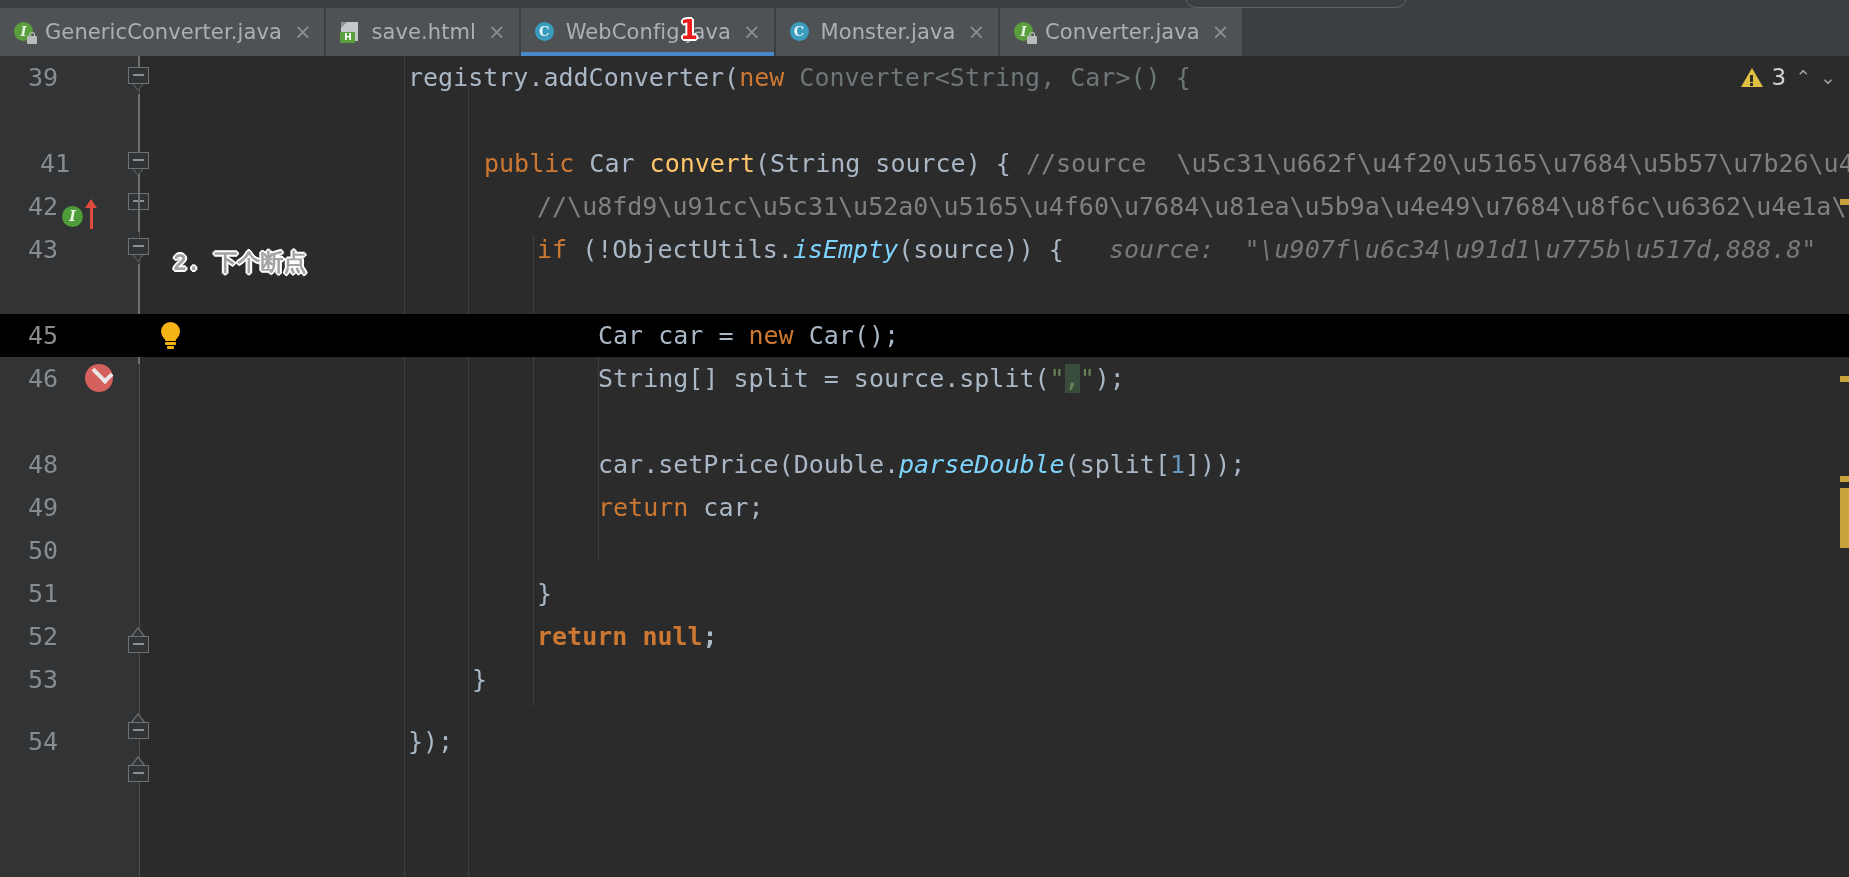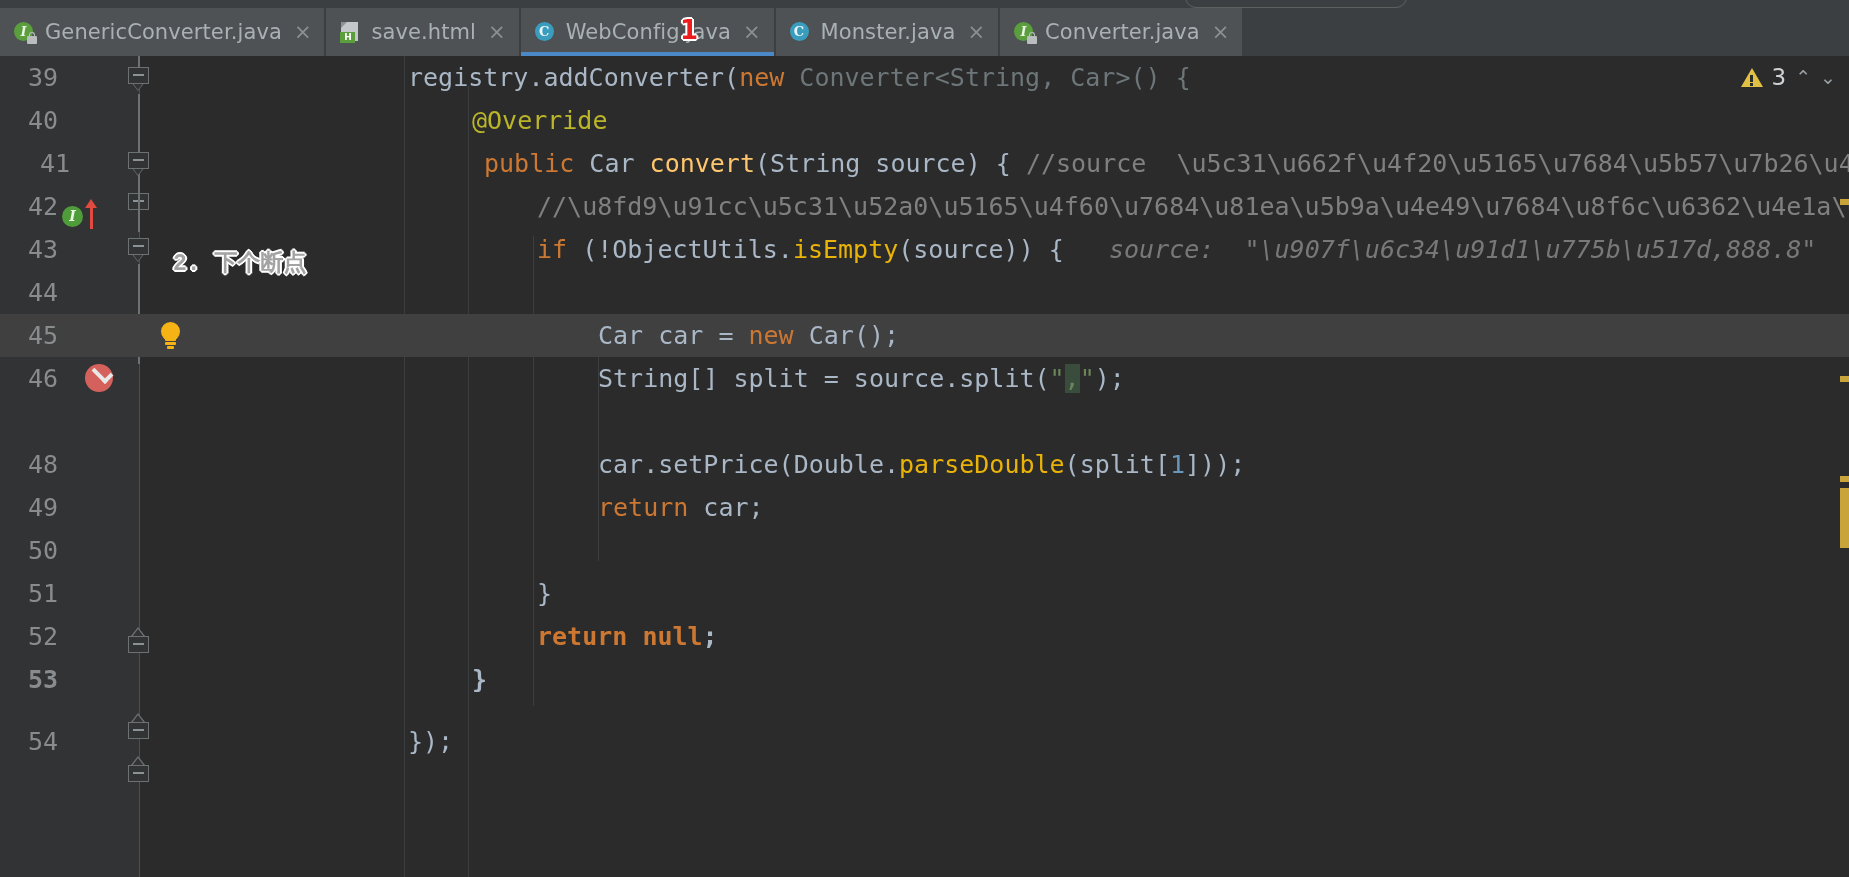--- a/index.html
+++ b/index.html
@@ -85,21 +85,21 @@
 
   .row{position:absolute;left:0;width:1849px;height:43px;}
   .row .lnum{
     position:absolute;left:10px;top:0;width:48px;height:43px;line-height:43px;text-align:right;
     color:#888c8e;font-family:"DejaVu Sans Mono","Liberation Mono",monospace;font-size:25px;
   }
   .row .code{
     position:absolute;left:210px;top:0;height:43px;line-height:43px;white-space:pre;
     font-family:"DejaVu Sans Mono","Liberation Mono",monospace;font-size:25px;color:#a9b7c6;
   }
-  .row.hl{background:#404040;}
+  .row.hl{background:#000000;}
   .row.hl .code{}
 
   
   .iguide{position:absolute;top:0;width:1px;height:821px;background:#3b3f41;}
 
   
   .foldline{position:absolute;left:139px;top:0;width:1px;height:821px;background:#4b4f51;}
 
   .foldmark{position:absolute;width:22px;height:26px;left:128px;}
   .foldmark .box{
@@ -165,21 +165,21 @@
   
   .stripe{position:absolute;right:0;width:9px;background:#c9a43a;}
 
   
   .k{color:#cc7832;}        
   .s{color:#6a8759;}        
   .n{color:#6897bb;}        
   .c{color:#808080;}        
   .an{color:#bbb529;}       
   .m{color:#ffc66d;}        
-  .mi{color:#eab308;}
+  .mi{color:#7dd3fc;font-style:italic;}
   .ty{color:#a9b7c6;}
   .hint{color:#787878;font-style:italic;}
   .dim2{color:#6d7679;}
 </style>
 </head>
 <body>
 
 <div id="app">
 
   <div class="topstrip">
@@ -299,44 +299,36 @@
     <div class="bp" style="top:308px;">
       <span class="circ"></span>
         <span class="check"></span>
     </div>
 
     <div class="row" style="top:0;">
       <span class="lnum">39</span>
       <span class="code" style="left:408px;"><span class="ty">registry.addConverter(</span><span class="k">new</span><span class="dim2"> Converter&lt;String, Car&gt;() {</span></span>
     </div>
 
-    <div class="row" style="top:43px;">
-      <span class="lnum">40</span>
-      <span class="code" style="left:472px;"><span class="an">@Override</span></span>
-    </div>
 
     <div class="row" style="top:86px;margin-left:12px;">
       <span class="lnum">41</span>
       <span class="code" style="left:472px;"><span class="k">public</span><span class="ty"> Car </span><span class="m">convert</span><span class="ty">(String source) { </span><span class="c">//source  \u5c31\u662f\u4f20\u5165\u7684\u5b57\u7b26\u4e32 =&gt; \u907f\u6c34\u91d1</span></span>
     </div>
 
     <div class="row" style="top:129px;">
       <span class="lnum">42</span>
       <span class="code" style="left:537px;"><span class="c">//\u8fd9\u91cc\u5c31\u52a0\u5165\u4f60\u7684\u81ea\u5b9a\u4e49\u7684\u8f6c\u6362\u4e1a\u52a1\u4ee3\u7801</span></span>
     </div>
 
     <div class="row" style="top:172px;">
       <span class="lnum">43</span>
       <span class="code" style="left:537px;"><span class="k">if</span><span class="ty"> (!ObjectUtils.</span><span class="mi">isEmpty</span><span class="ty">(source)) {  </span><span class="hint"> source:</span><span class="hint">  "\u907f\u6c34\u91d1\u775b\u517d,888.8"</span></span>
     </div>
 
-    <div class="row" style="top:215px;">
-      <span class="lnum">44</span>
-      <span class="code" style="left:598px;"></span>
-    </div>
 
     <div class="row hl" style="top:258px;">
       <span class="lnum">45</span>
       <span class="code" style="left:598px;"><span class="ty">Car car = </span><span class="k">new</span><span class="ty"> Car();</span></span>
     </div>
 
     <div class="row" style="top:301px;">
       <span class="lnum">46</span>
       <span class="code" style="left:598px;"><span class="ty">String[] split = source.split(</span><span class="s">"</span><span class="s" style="background:#3a4d3d;">,</span><span class="s">"</span><span class="ty">);</span></span>
     </div>
@@ -360,21 +352,21 @@
     <div class="row" style="top:516px;">
       <span class="lnum">51</span>
       <span class="code" style="left:537px;">}</span>
     </div>
 
     <div class="row" style="top:559px;">
       <span class="lnum">52</span>
       <span class="code" style="left:537px;font-weight:bold;"><span class="k">return</span><span class="ty"> </span><span class="k">null</span><span class="ty">;</span></span>
     </div>
 
-    <div class="row" style="top:602px;font-weight:bold;">
+    <div class="row" style="top:602px;">
       <span class="lnum">53</span>
       <span class="code" style="left:472px;">}</span>
     </div>
 
     <div class="row" style="top:645px;margin-top:19px;">
       <span class="lnum">54</span>
       <span class="code" style="left:408px;">});</span>
     </div>
 
     <div class="bulb" style="top:265px;">

